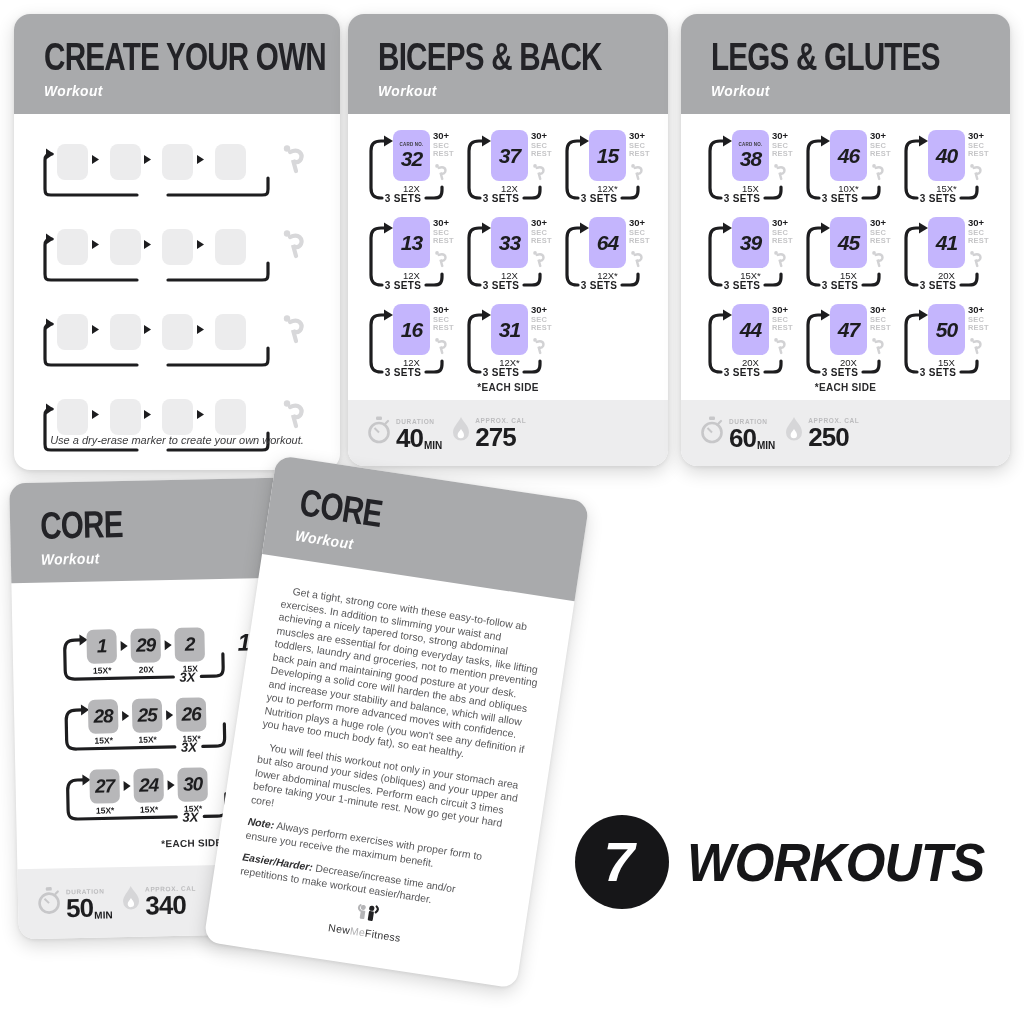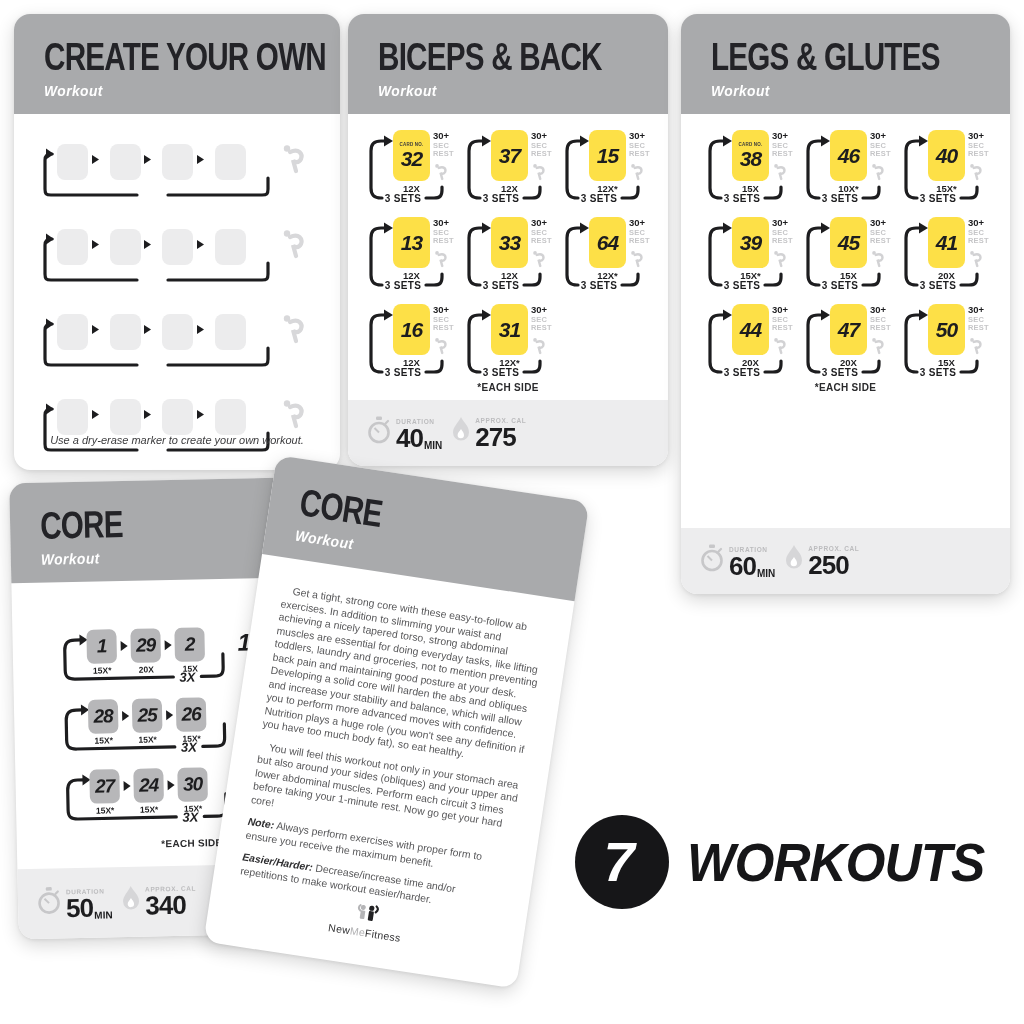--- a/index.html
+++ b/index.html
@@ -12,42 +12,42 @@
 .card-header{position:absolute;left:0;top:0;right:0;height:100px;background:#a9aaac;
   border-radius:16px 16px 0 0;padding:24px 0 0 30px;}
 .c-title{font-weight:700;font-size:38px;letter-spacing:-1px;color:#232327;line-height:1;
   transform:scaleX(.78);transform-origin:left top;white-space:nowrap;}
 .c-sub{font-style:italic;font-weight:700;font-size:15px;color:#ffffff;letter-spacing:.5px;
   margin-top:6px;transform:scaleX(.92);transform-origin:left top;width:max-content;}
 
 
 #card-create{left:14px;top:14px;width:326px;height:456px;}
 #card-biceps{left:348px;top:14px;width:320px;height:452px;}
-#card-legs{left:681px;top:14px;width:329px;height:580px;}
+#card-legs{left:681px;top:14px;width:329px;height:452px;}
 #card-core-front{left:14px;top:480px;width:318px;height:456px;transform:rotate(-1.2deg);}
 #card-core-back{left:277px;top:455px;width:316px;height:492px;transform:rotate(8.6deg);
   transform-origin:top left;z-index:6;}
 
 
 .lp{fill:none;stroke:#1d1d1f;stroke-width:3.2;stroke-linecap:round;}
 
 
 .ex-grid{position:absolute;left:14px;top:116px;display:grid;grid-template-columns:repeat(3,98px);row-gap:5px;}
 #card-legs .ex-grid{left:20px;}
 .ex-cell{position:relative;width:94px;height:82px;}
 .ex-loop{position:absolute;left:0;top:0;}
-.ex-box{position:absolute;left:31px;top:0;width:37px;height:51px;background:#fde047;border-radius:8px;
+.ex-box{position:absolute;left:31px;top:0;width:37px;height:51px;background:#c4b5fd;border-radius:8px;
   display:flex;flex-direction:column;align-items:center;justify-content:center;}
 .ex-cardno{font-size:4.5px;font-weight:700;color:#3a3a3c;letter-spacing:.2px;margin-bottom:1px;}
 .ex-num{font-size:21px;font-weight:700;font-style:italic;color:#1d1d1f;letter-spacing:-1px;line-height:1;}
 .ex-rest{position:absolute;left:71px;top:1px;line-height:1;}
 .rest-strong{font-size:9.5px;font-weight:700;color:#1d1d1f;}
 .rest-line{font-size:7.5px;font-weight:700;color:#c6c6c8;margin-top:1px;letter-spacing:.2px;}
 .ex-fig{position:absolute;left:71px;top:33px;}
-.ex-reps{position:absolute;left:21px;top:53px;width:57px;text-align:center;font-size:9.5px;font-weight:700;color:#1d1d1f;}
+.ex-reps{position:absolute;left:21px;top:53px;width:57px;text-align:center;font-size:9.5px;font-weight:400;color:#1d1d1f;}
 .ex-sets{position:absolute;left:12px;top:63px;width:58px;text-align:center;font-size:10px;font-weight:700;color:#1d1d1f;letter-spacing:.3px;}
 
 .each-side{position:absolute;left:0;right:0;top:368px;text-align:center;font-size:10px;font-weight:700;
   color:#2a2a2c;letter-spacing:.3px;}
 
 
 .card-footer{position:absolute;left:0;bottom:0;right:0;height:66px;background:#ededee;
   border-radius:0 0 16px 16px;display:flex;align-items:center;padding:0 10px 0 18px;gap:9px;}
 .f-item{display:flex;align-items:flex-end;gap:4px;}
 .f-icon{margin-bottom:3px;flex:none;}

